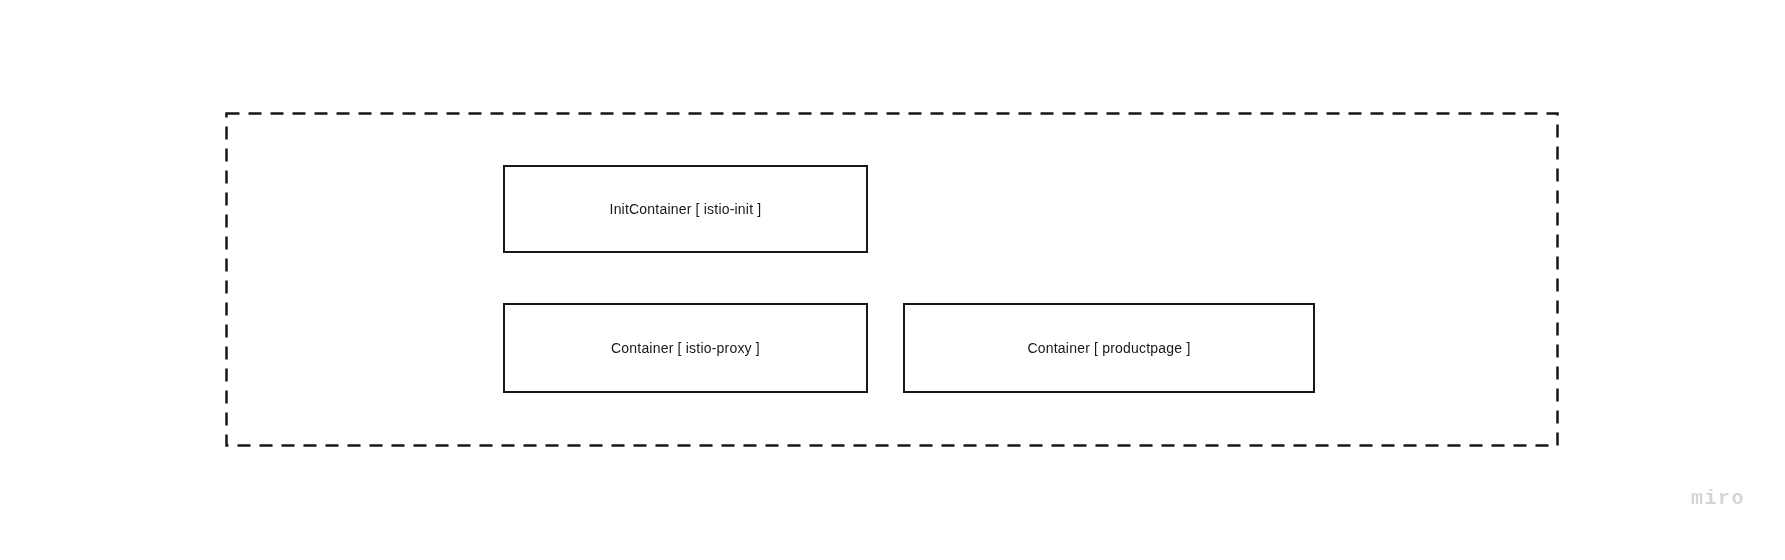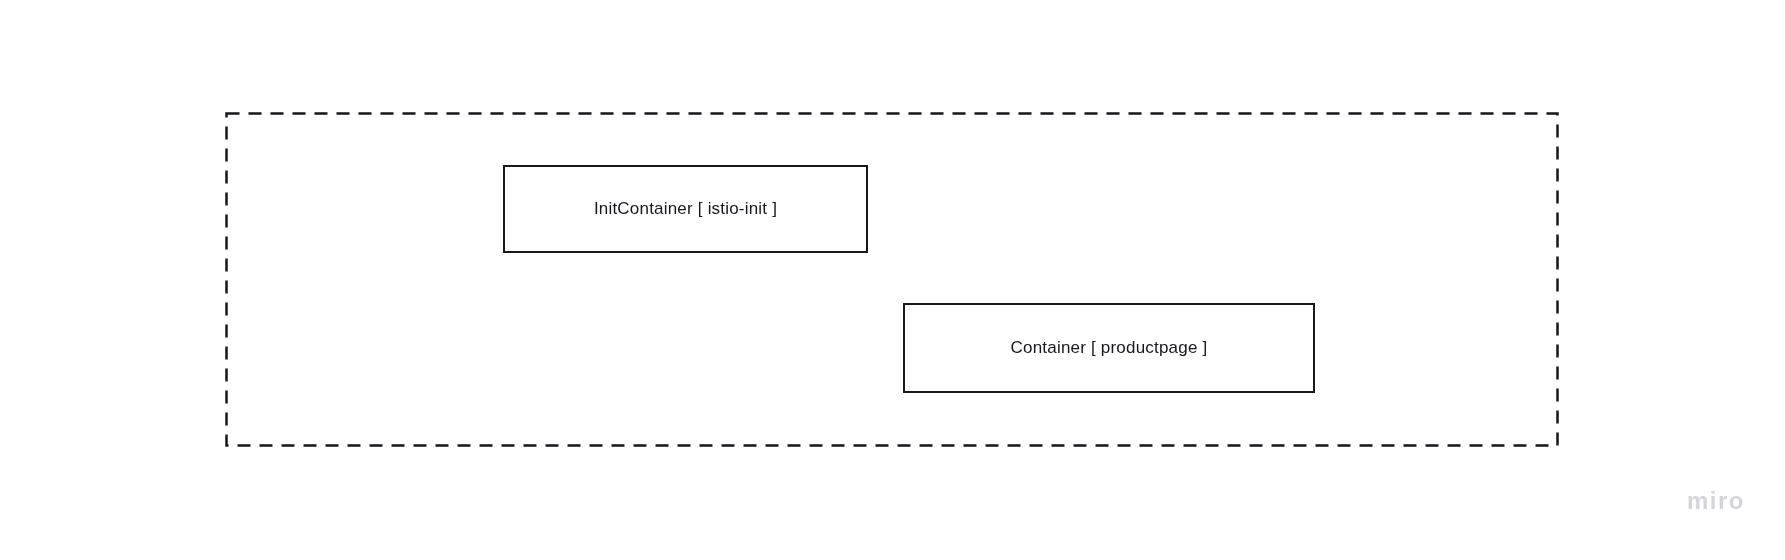--- a/index.html
+++ b/index.html
@@ -32,21 +32,21 @@
   .node {
     position: absolute;
     box-sizing: border-box;
     border: 2px solid #17171c;
     background: #ffffff;
     display: flex;
     align-items: center;
     justify-content: center;
   }
   .node-label {
-    font-size: 17px;
+    font-size: 14px;
     line-height: 1.2;
     color: #17171c;
     letter-spacing: 0.2px;
     white-space: nowrap;
   }
   .node-init {
     left: 278px;   
     top: 53px;     
     width: 365px;
     height: 88px;
@@ -60,41 +60,45 @@
   .node-product {
     left: 678px;   
     top: 191px;    
     width: 412px;
     height: 90px;
   }
   .watermark {
     position: absolute;
     right: 40px;
     top: 487px;
-    font-size: 24px;
+    font-size: 20px;
     font-weight: 700;
     letter-spacing: 1.5px;
     color: #d4d4da;
     user-select: none;
+    font-family: Liberation Mono, monospace;
   }
 </style>
 </head>
 <body>
 
 <div>
 
   <div class="pod-boundary">
     <svg class="dashed-border" viewBox="0 0 1334 335" preserveAspectRatio="none" aria-hidden="true">
       <rect x="1.5" y="1.5" width="1331" height="332" fill="none" stroke="#17171c" stroke-width="2.5" stroke-dasharray="13 9"></rect>
     </svg>
 
     <div class="node node-init">
       <span class="node-label">InitContainer [ istio-init ]</span>
     </div>
 
+    <div class="node node-proxy">
+      <span class="node-label">Container [ istio-proxy ]</span>
+    </div>
 
     <div class="node node-product">
       <span class="node-label">Container [ productpage ]</span>
     </div>
   </div>
 
   <div class="watermark">miro</div>
 
 </div>
 

